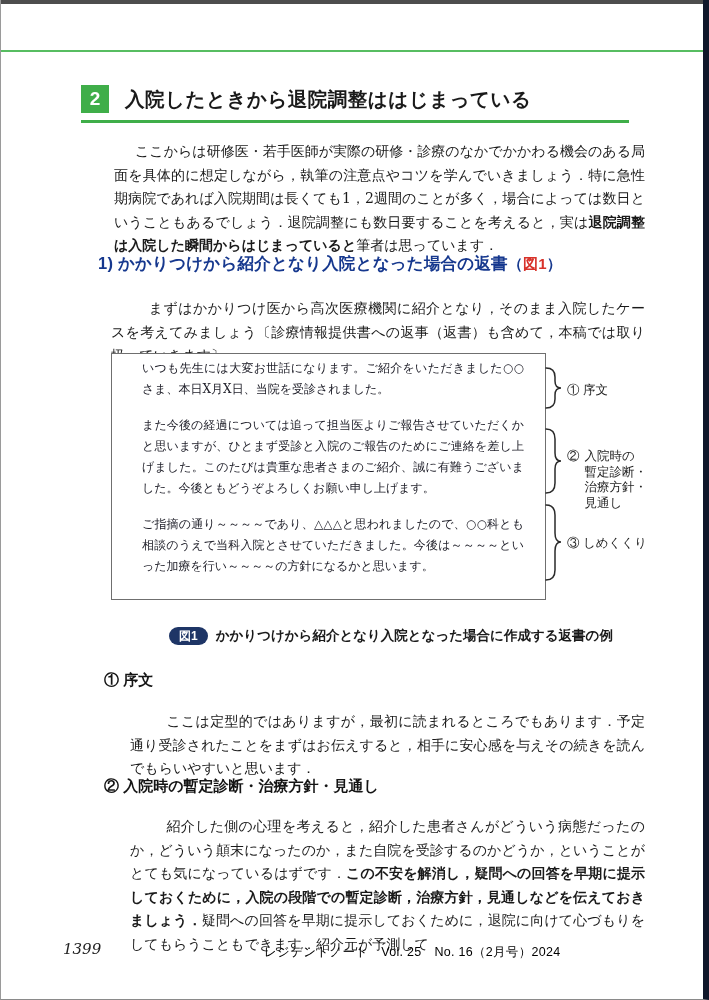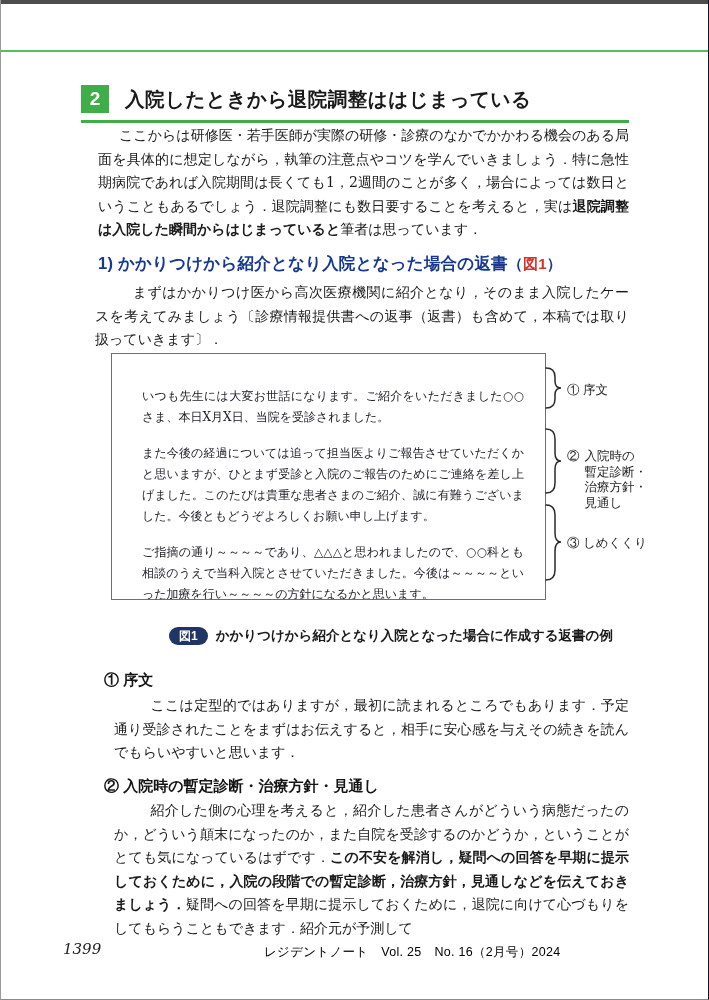--- a/index.html
+++ b/index.html
@@ -1,46 +1,46 @@
 <!DOCTYPE html>
 <html lang="ja"><head>
 <meta charset="utf-8">
 <style>
   html,body{margin:0;padding:0;background:#fff;}
   .page{position:relative;width:709px;height:1000px;background:#ffffff;
-        border-left:1px solid #9a9a9a;border-right:1px solid #0f172a;border-bottom:1px solid #8a8a8a;
+        border-left:1px solid #9a9a9a;border-right:6px solid #0f172a;border-bottom:1px solid #8a8a8a;
         box-sizing:border-box;overflow:hidden;
         font-family:"DejaVu Serif","Liberation Serif",serif;color:#1b1b1b;}
   .top-edge{position:absolute;top:0;left:0;width:709px;height:4px;background:#4d4d4d;}
   .green-rule{position:absolute;top:50px;left:0;width:709px;height:2px;background:#57bd61;}
 
   
   .header{position:absolute;top:85px;left:80px;width:548px;}
   .num-box{display:inline-block;width:28px;height:28px;background:#3fae49;color:#fff;
            font-family:"Liberation Sans",sans-serif;font-weight:700;font-size:19px;
            text-align:center;line-height:28px;vertical-align:top;}
   .sec-title{display:inline-block;margin-left:11px;font-family:"Liberation Sans",sans-serif;
              font-weight:700;font-size:19.5px;line-height:28px;color:#1a1a1a;letter-spacing:.5px;}
   .green-underline{position:absolute;top:120px;left:80px;width:548px;height:2.5px;background:#3fae49;}
 
-  p{margin:0;}
+  p{margin:16px;}
   .bodytext{font-size:14px;line-height:23.5px;text-align:justify;color:#1a1a1a;}
   .intro{position:absolute;top:124px;left:97px;width:531px;text-indent:1.5em;}
   .em{font-family:"Liberation Sans","DejaVu Sans",sans-serif;font-weight:700;}
 
   .h2{position:absolute;top:253px;left:97px;font-family:"Liberation Sans",sans-serif;
       font-weight:700;font-size:16.5px;color:#16388e;letter-spacing:.2px;}
   .h2 .figref{font-size:15px;font-weight:700;}
   .h2 .figref .red{color:#d8322a;}
   .lead{position:absolute;top:281px;left:94px;width:534px;text-indent:2.7em;}
 
   
   .letter-box{position:absolute;top:353px;left:110px;width:435px;height:247px;
               border:1px solid #6f6f6f;box-sizing:border-box;background:#fff;
-              padding:32px 21px 0 30px;overflow:hidden;}
+              padding:4px 21px 0 30px;overflow:hidden;}
   .letter-box p{font-size:12px;line-height:21px;text-align:justify;color:#22222c;margin:0 0 15px 0;}
 
   .brace{position:absolute;left:543px;}
   .anno-label{position:absolute;left:566px;font-family:"Liberation Sans",sans-serif;
               font-size:12.5px;line-height:15.5px;color:#1e1e1e;white-space:nowrap;}
   .anno2{display:flex;gap:5px;}
 
   
   .caption{position:absolute;top:627px;left:168px;display:flex;align-items:center;gap:8px;}
   .fig-badge{background:#1e3566;color:#fff;font-family:"Liberation Sans",sans-serif;

